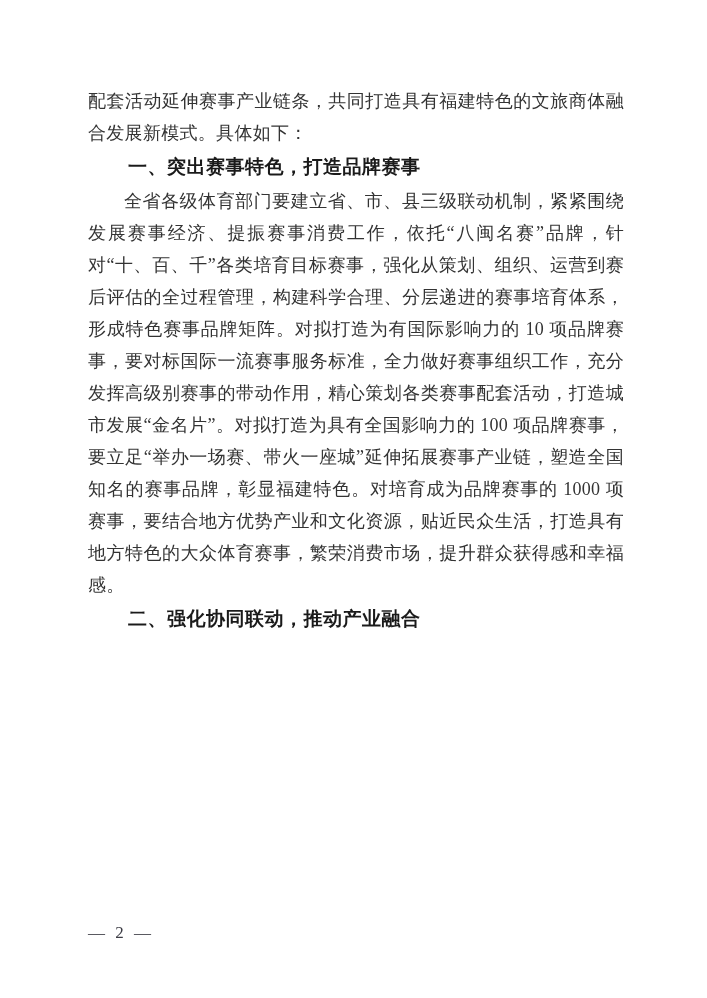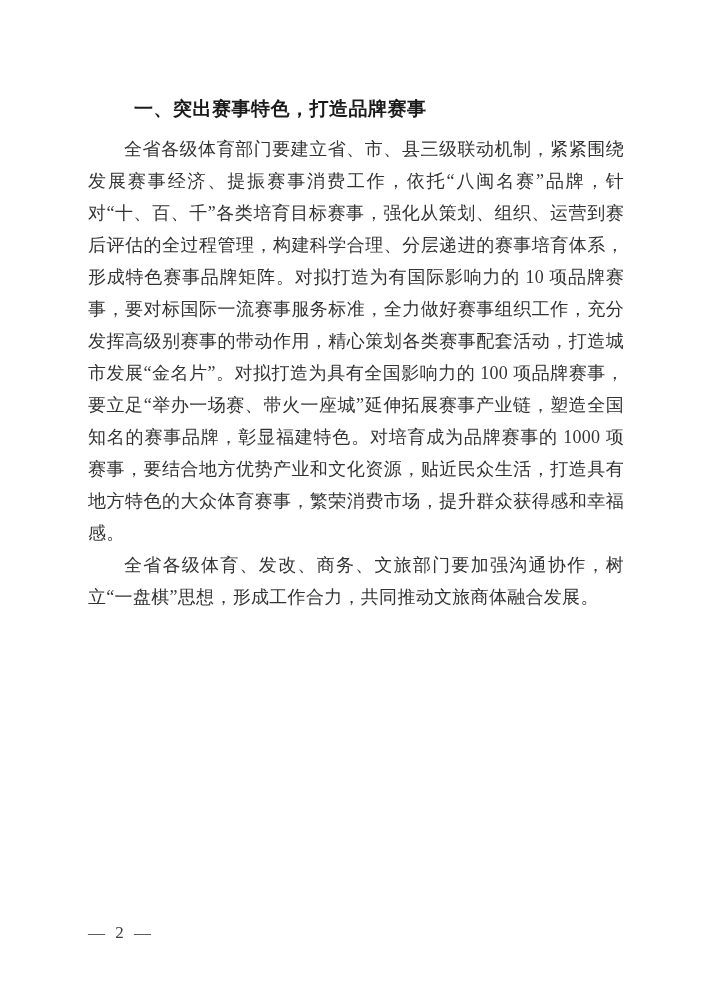--- a/index.html
+++ b/index.html
@@ -28,21 +28,21 @@
     line-height: 32px;
     text-align: justify;
     text-justify: inter-character;
     letter-spacing: 0.3px;
     color: #333333;
   }
   .para.indent {
     text-indent: 2em;
   }
   .heading {
-    margin: 8px;
+    margin: 2px;
     font-size: 19px;
     line-height: 32px;
     font-weight: bold;
     font-family: "Liberation Sans", "DejaVu Sans", sans-serif;
     text-indent: 2em;
     letter-spacing: 0.5px;
     color: #1a1a1a;
   }
   .page-number {
     position: absolute;
@@ -53,24 +53,25 @@
     letter-spacing: 3px;
     color: #3c3c44;
     font-family: "Liberation Serif", "DejaVu Serif", serif;
   }
 </style>
 </head>
 <body>
 
 <div class="doc-page">
 
+  <p class="para">配套活动延伸赛事产业链条，共同打造具有福建特色的文旅商体融合发展新模式。具体如下：</p>
 
   <p class="heading">一、突出赛事特色，打造品牌赛事</p>
 
   <p class="para indent">全省各级体育部门要建立省、市、县三级联动机制，紧紧围绕发展赛事经济、提振赛事消费工作，依托“八闽名赛”品牌，针对“十、百、千”各类培育目标赛事，强化从策划、组织、运营到赛后评估的全过程管理，构建科学合理、分层递进的赛事培育体系，形成特色赛事品牌矩阵。对拟打造为有国际影响力的 10 项品牌赛事，要对标国际一流赛事服务标准，全力做好赛事组织工作，充分发挥高级别赛事的带动作用，精心策划各类赛事配套活动，打造城市发展“金名片”。对拟打造为具有全国影响力的 100 项品牌赛事，要立足“举办一场赛、带火一座城”延伸拓展赛事产业链，塑造全国知名的赛事品牌，彰显福建特色。对培育成为品牌赛事的 1000 项赛事，要结合地方优势产业和文化资源，贴近民众生活，打造具有地方特色的大众体育赛事，繁荣消费市场，提升群众获得感和幸福感。</p>
 
 
+  <p class="heading">二、强化协同联动，推动产业融合</p>
 
-  <p class="para indent">全省各级体育、发改、商务、文旅部门要加强沟通协作，树立“一盘棋”思想，形成工作合力，共同推动文旅商体融合发展。</p>
 
   <div class="page-number">— 2 —</div>
 
 </div>
 
 </body></html>

